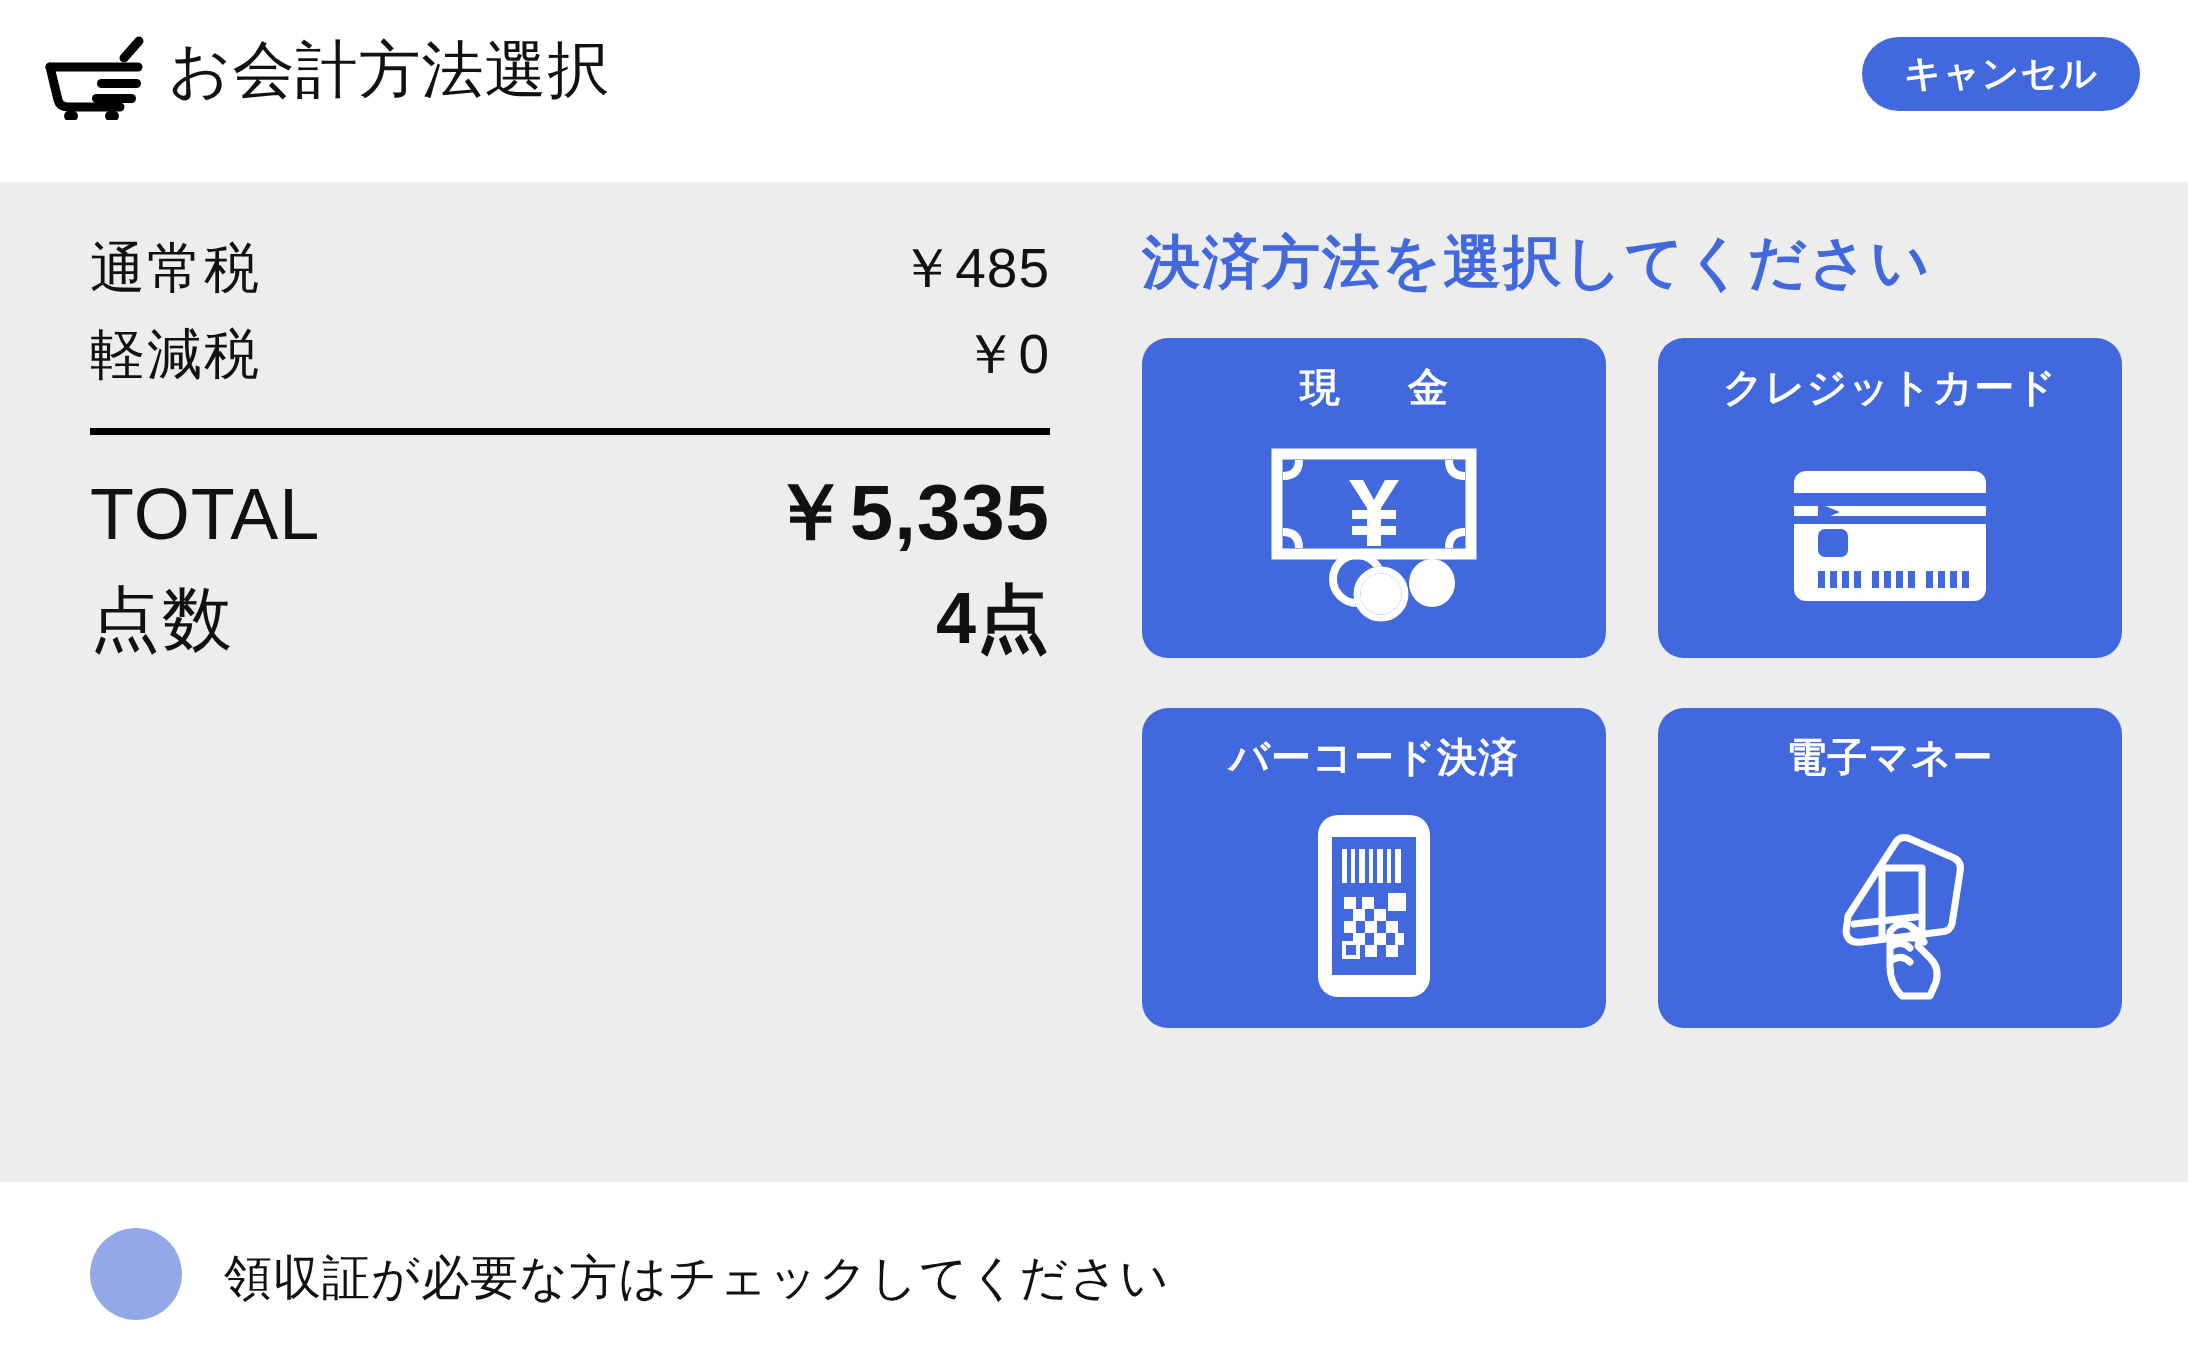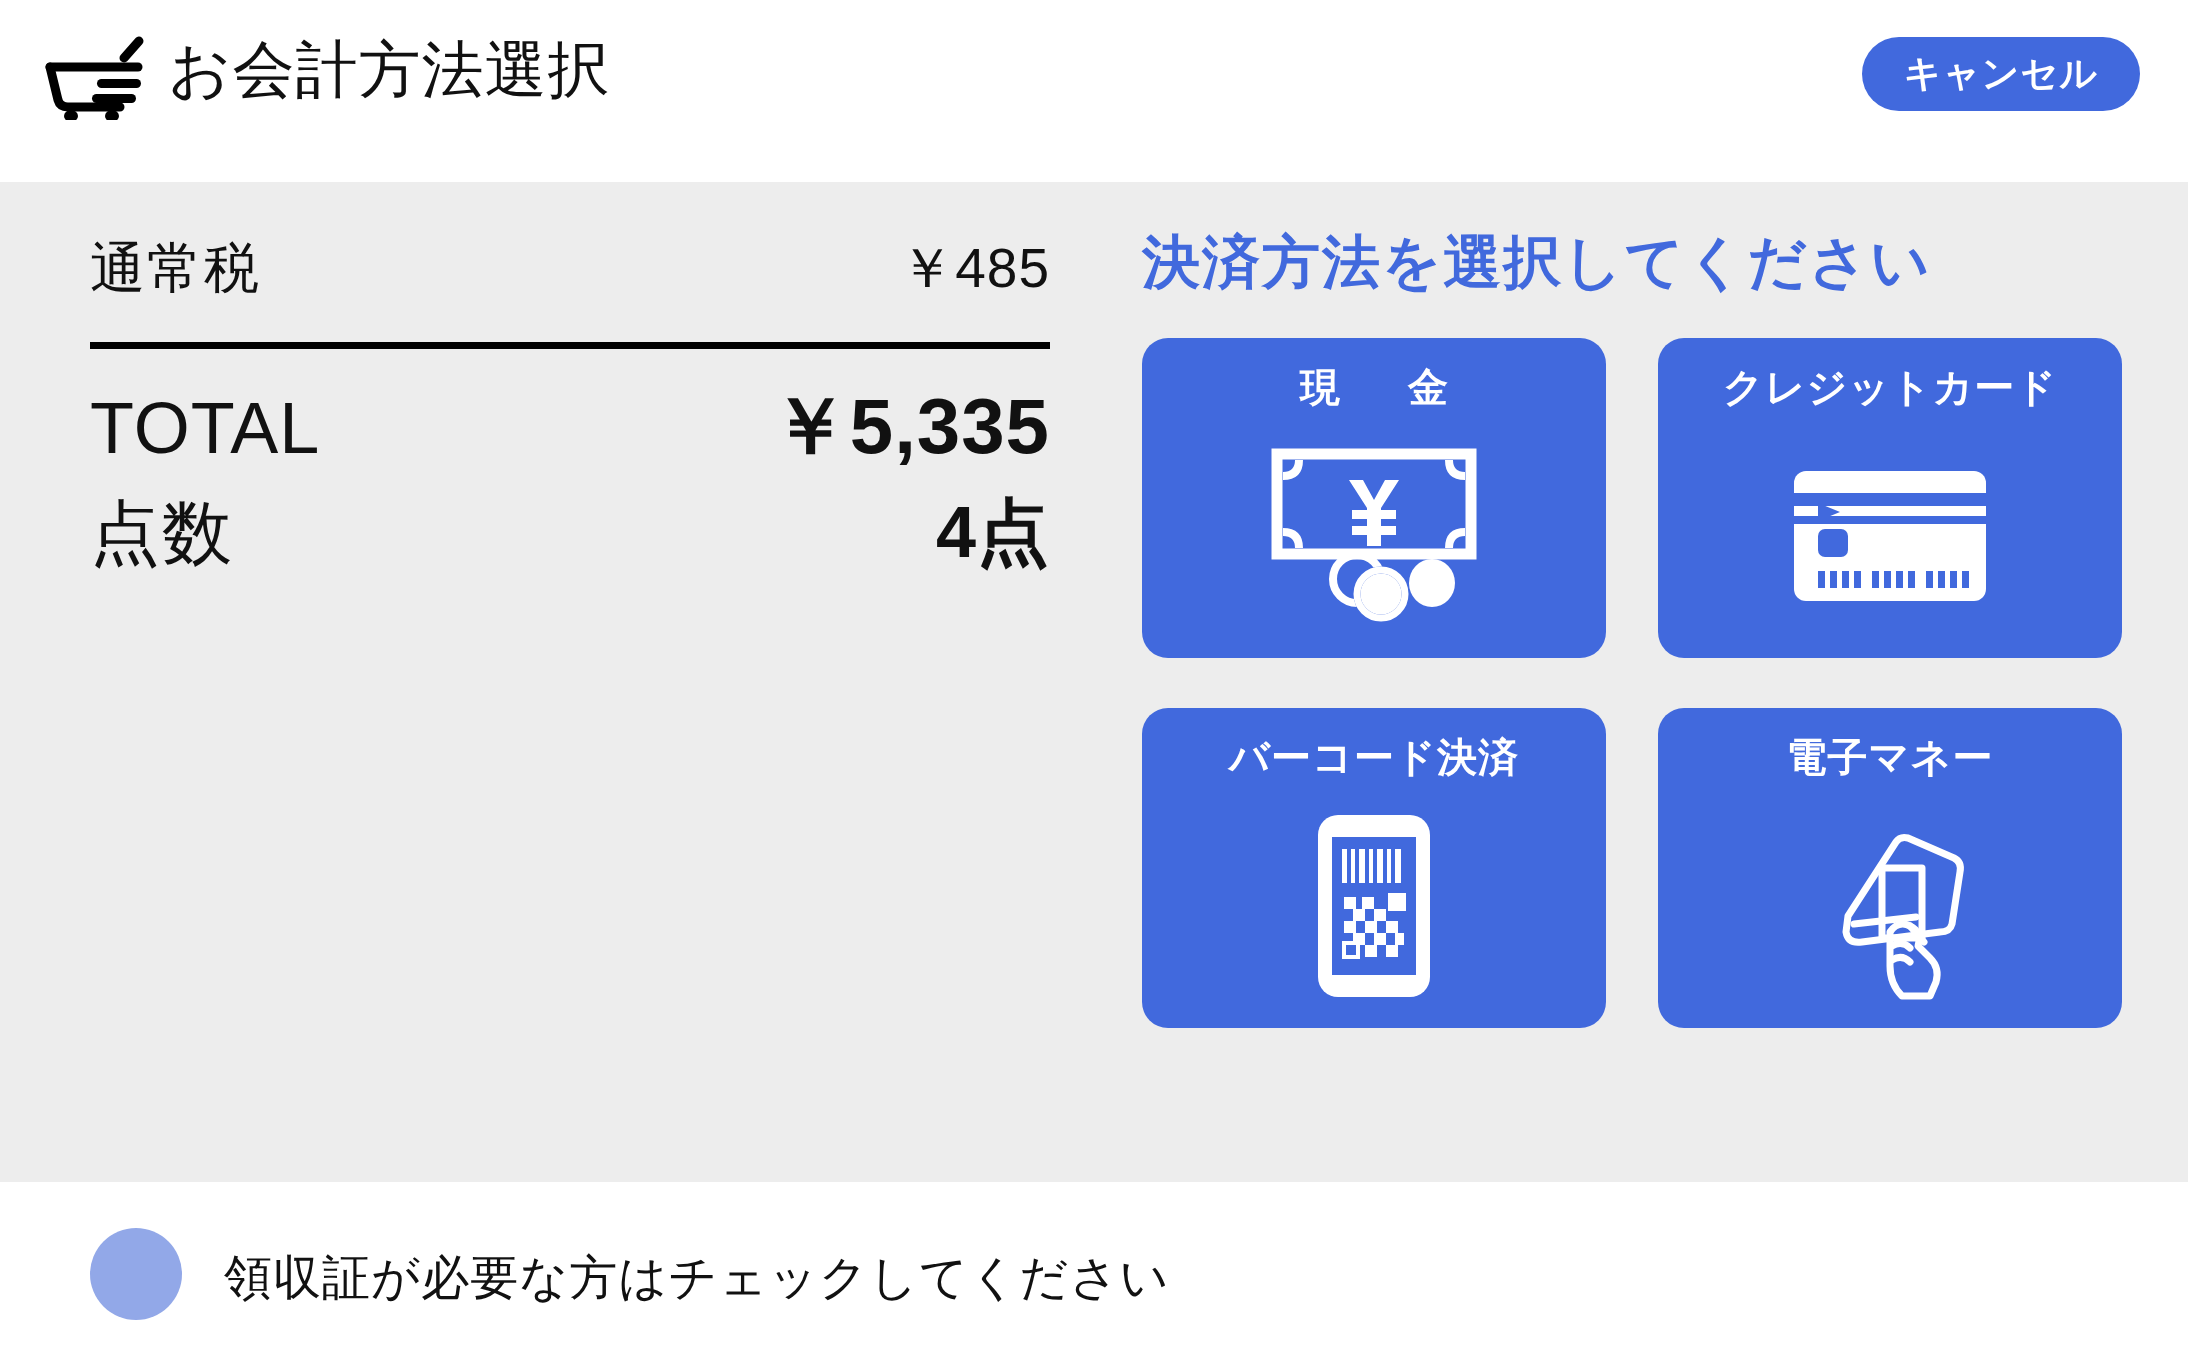--- a/index.html
+++ b/index.html
@@ -270,20 +270,24 @@
 
   <div class="panel">
 
     <div class="totals">
 
       <div class="tax-row">
         <span class="label">通常税</span>
         <span class="value">￥485</span>
       </div>
 
+      <div class="tax-row">
+        <span class="label">軽減税</span>
+        <span class="value">￥0</span>
+      </div>
 
       <div class="divider"></div>
 
       <div class="grand-row">
         <span class="label">TOTAL</span>
         <span class="value">￥5,335</span>
       </div>
 
       <div class="count-row">
         <span class="label">点数</span>

